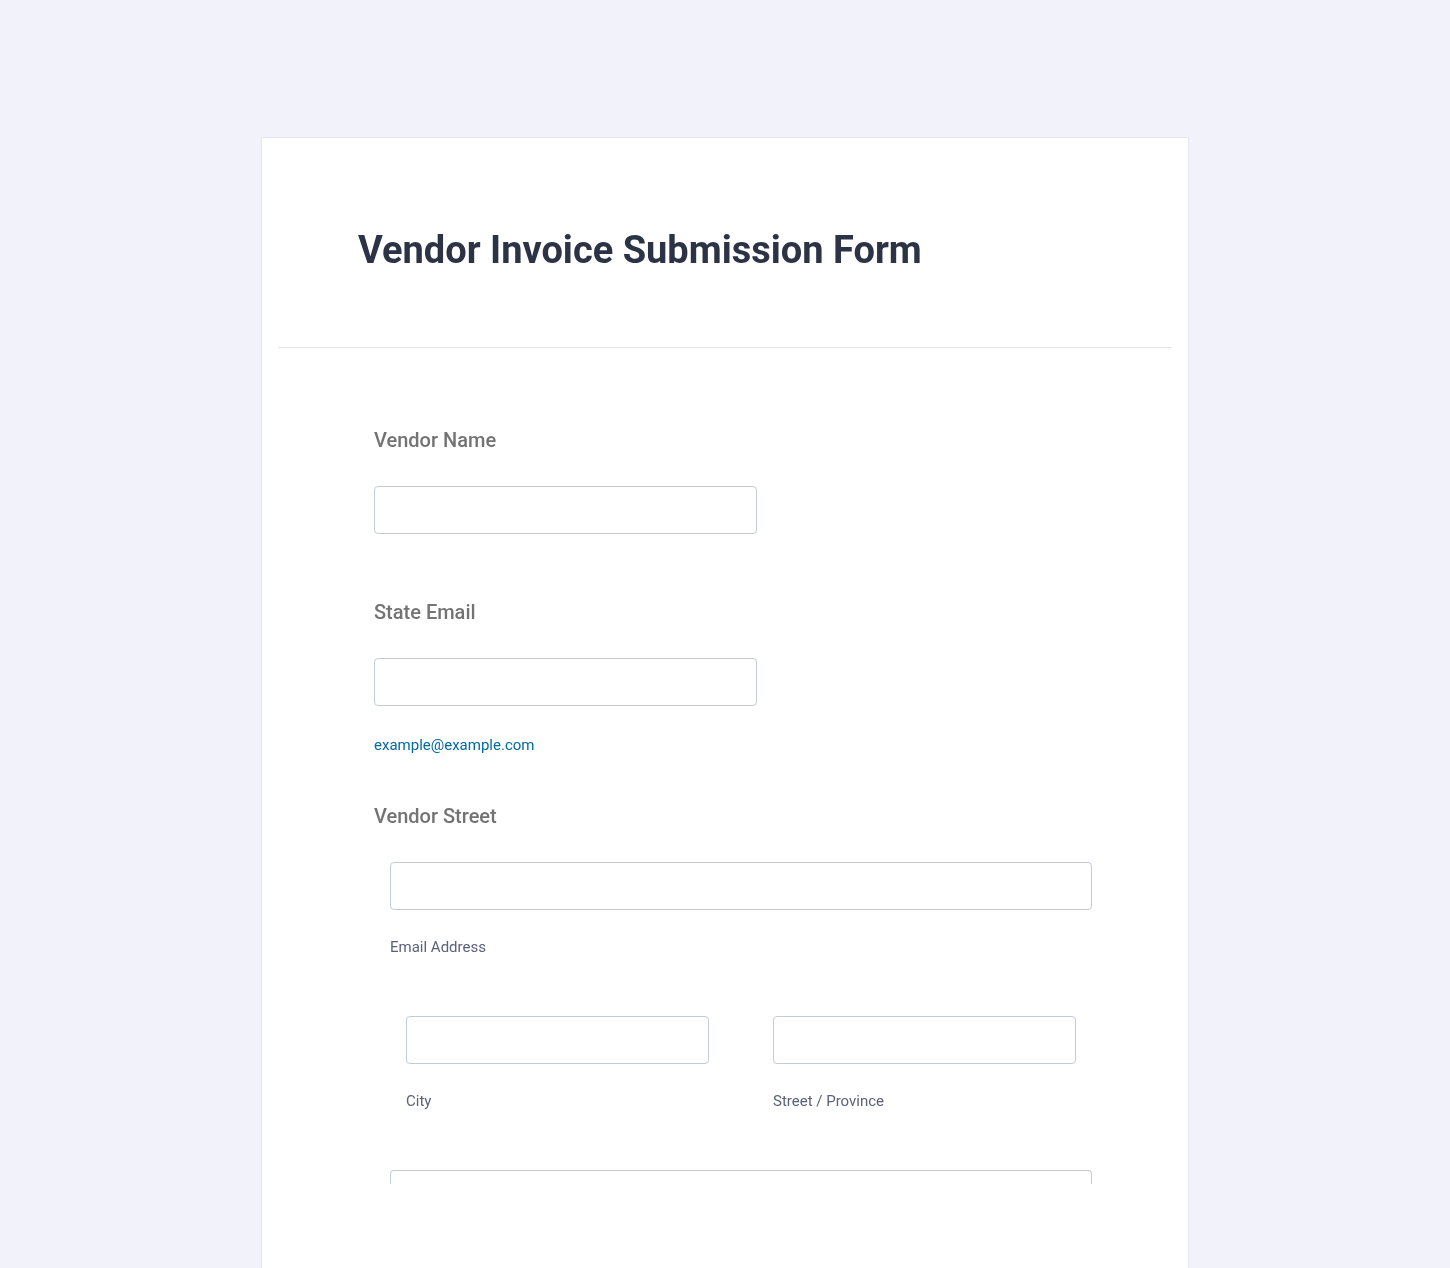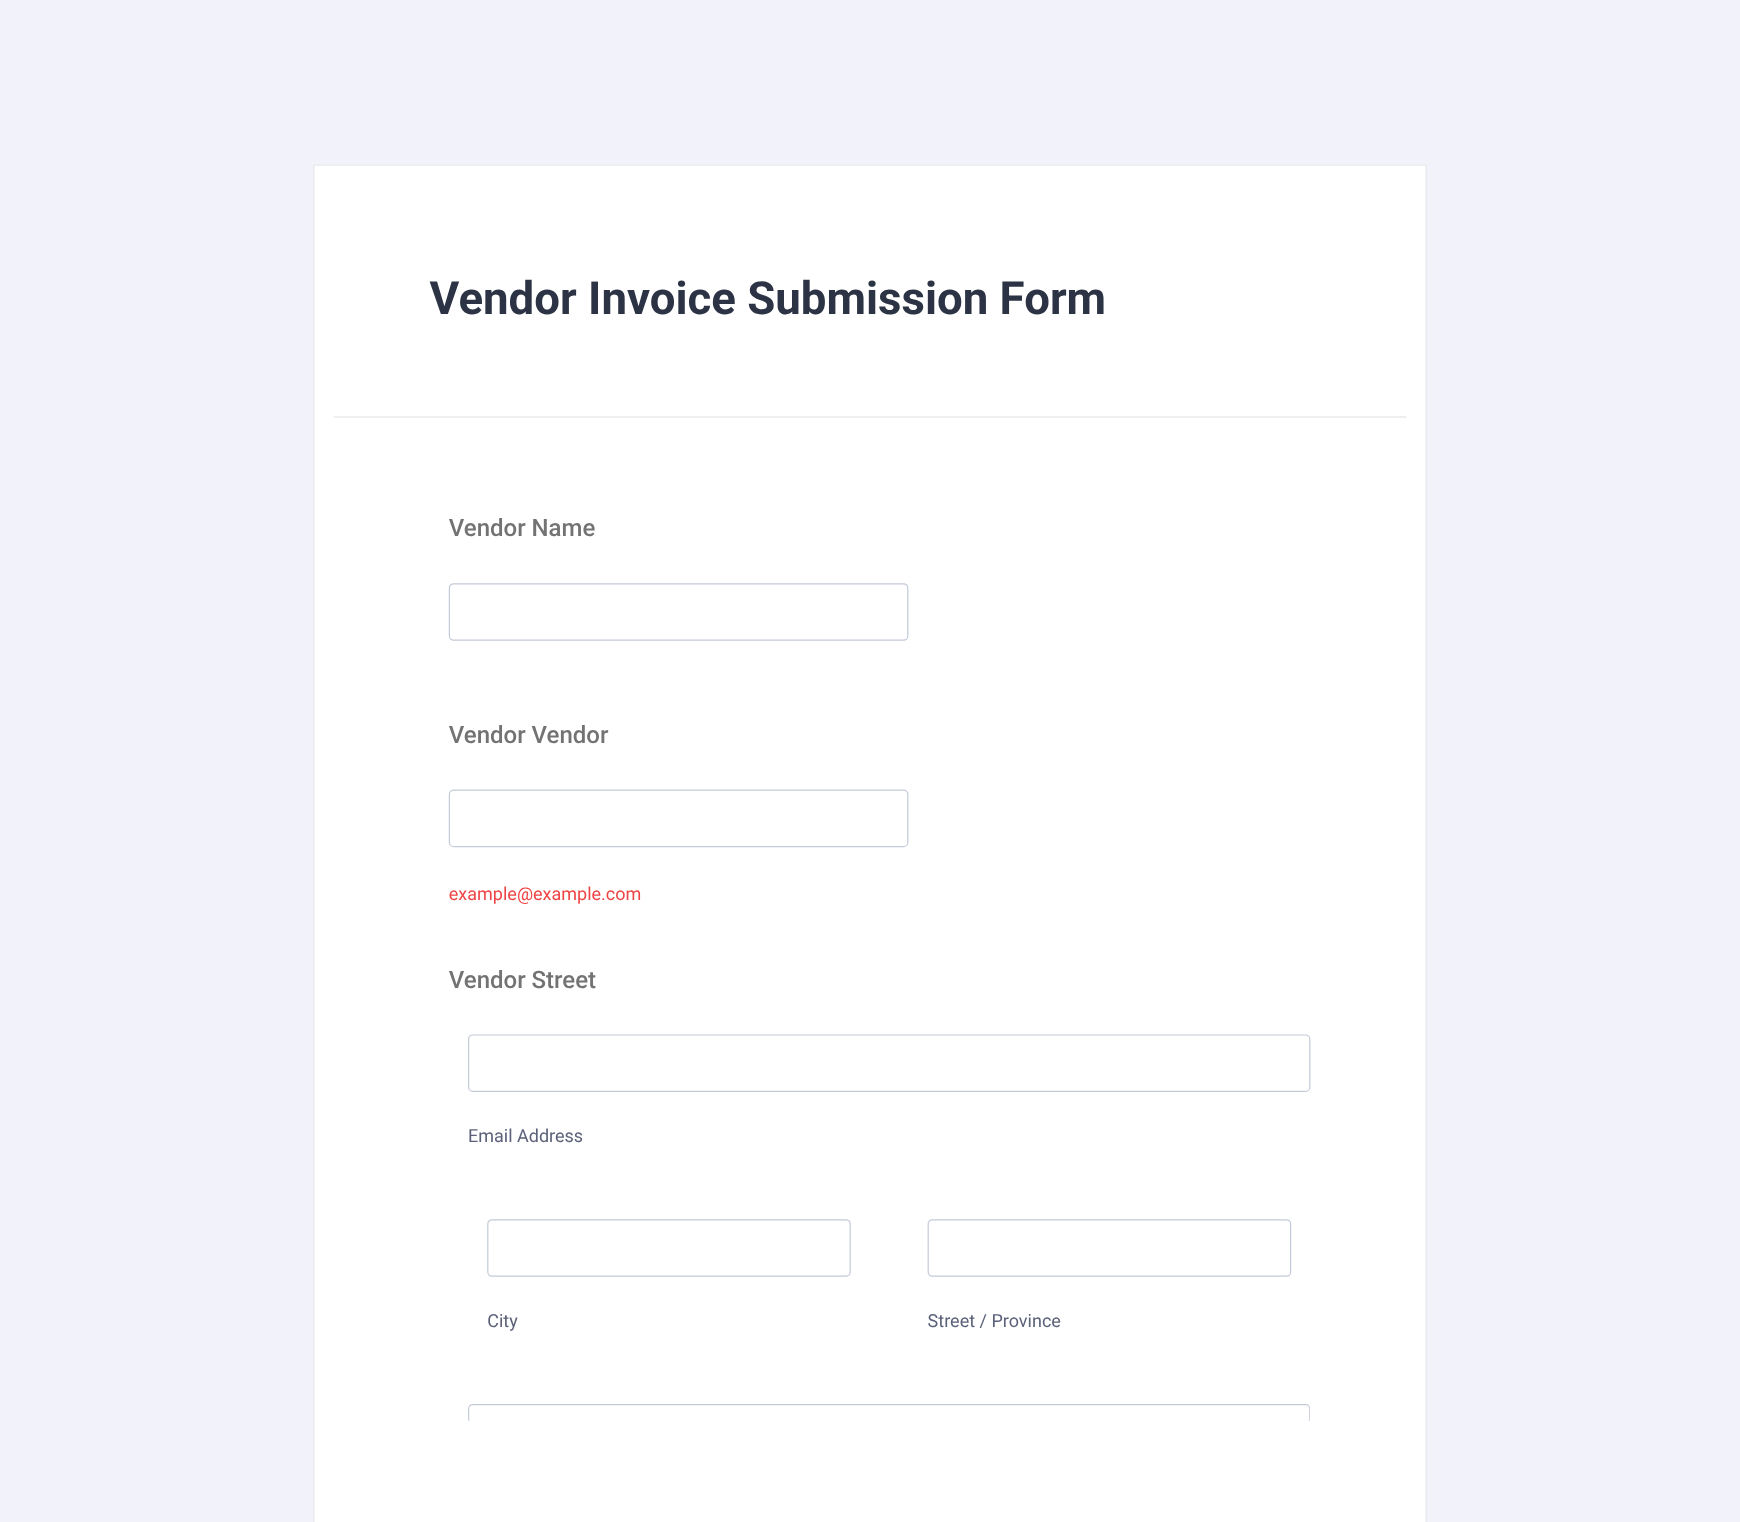--- a/index.html
+++ b/index.html
@@ -50,21 +50,21 @@
       padding: 8px 12px;
       font-size: 16px;
       background-color: #ffffff;
     }
     .text-input.half {
       width: 383px;
     }
     .helper-text {
       display: block;
       font-size: 15px;
-      color: #ef4444;
+      color: #0369a1;
       margin-top: 14px;
       font-weight: 400;
     }
     .sub-label {
       display: block;
       font-size: 15px;
       color: #5b6179;
       margin-top: 12px;
       font-weight: 400;
     }
@@ -99,21 +99,21 @@
     <h1 class="form-title">Vendor Invoice Submission Form</h1>
   </div>
   <div class="form-body">
 
     <div class="field-group">
       <label class="field-label">Vendor Name</label>
       <input type="text" class="text-input half" value="" style="">
     </div>
 
     <div class="field-group">
-      <label class="field-label">Vendor Vendor</label>
+      <label class="field-label">State Email</label>
       <input type="email" class="text-input half" value="" style="">
       <span class="helper-text">example@example.com</span>
     </div>
 
     <div class="field-group">
       <label class="field-label">Vendor Street</label>
 
       <div class="address-row">
         <input type="text" class="text-input" value="" style="">
         <span class="sub-label">Email Address</span>

